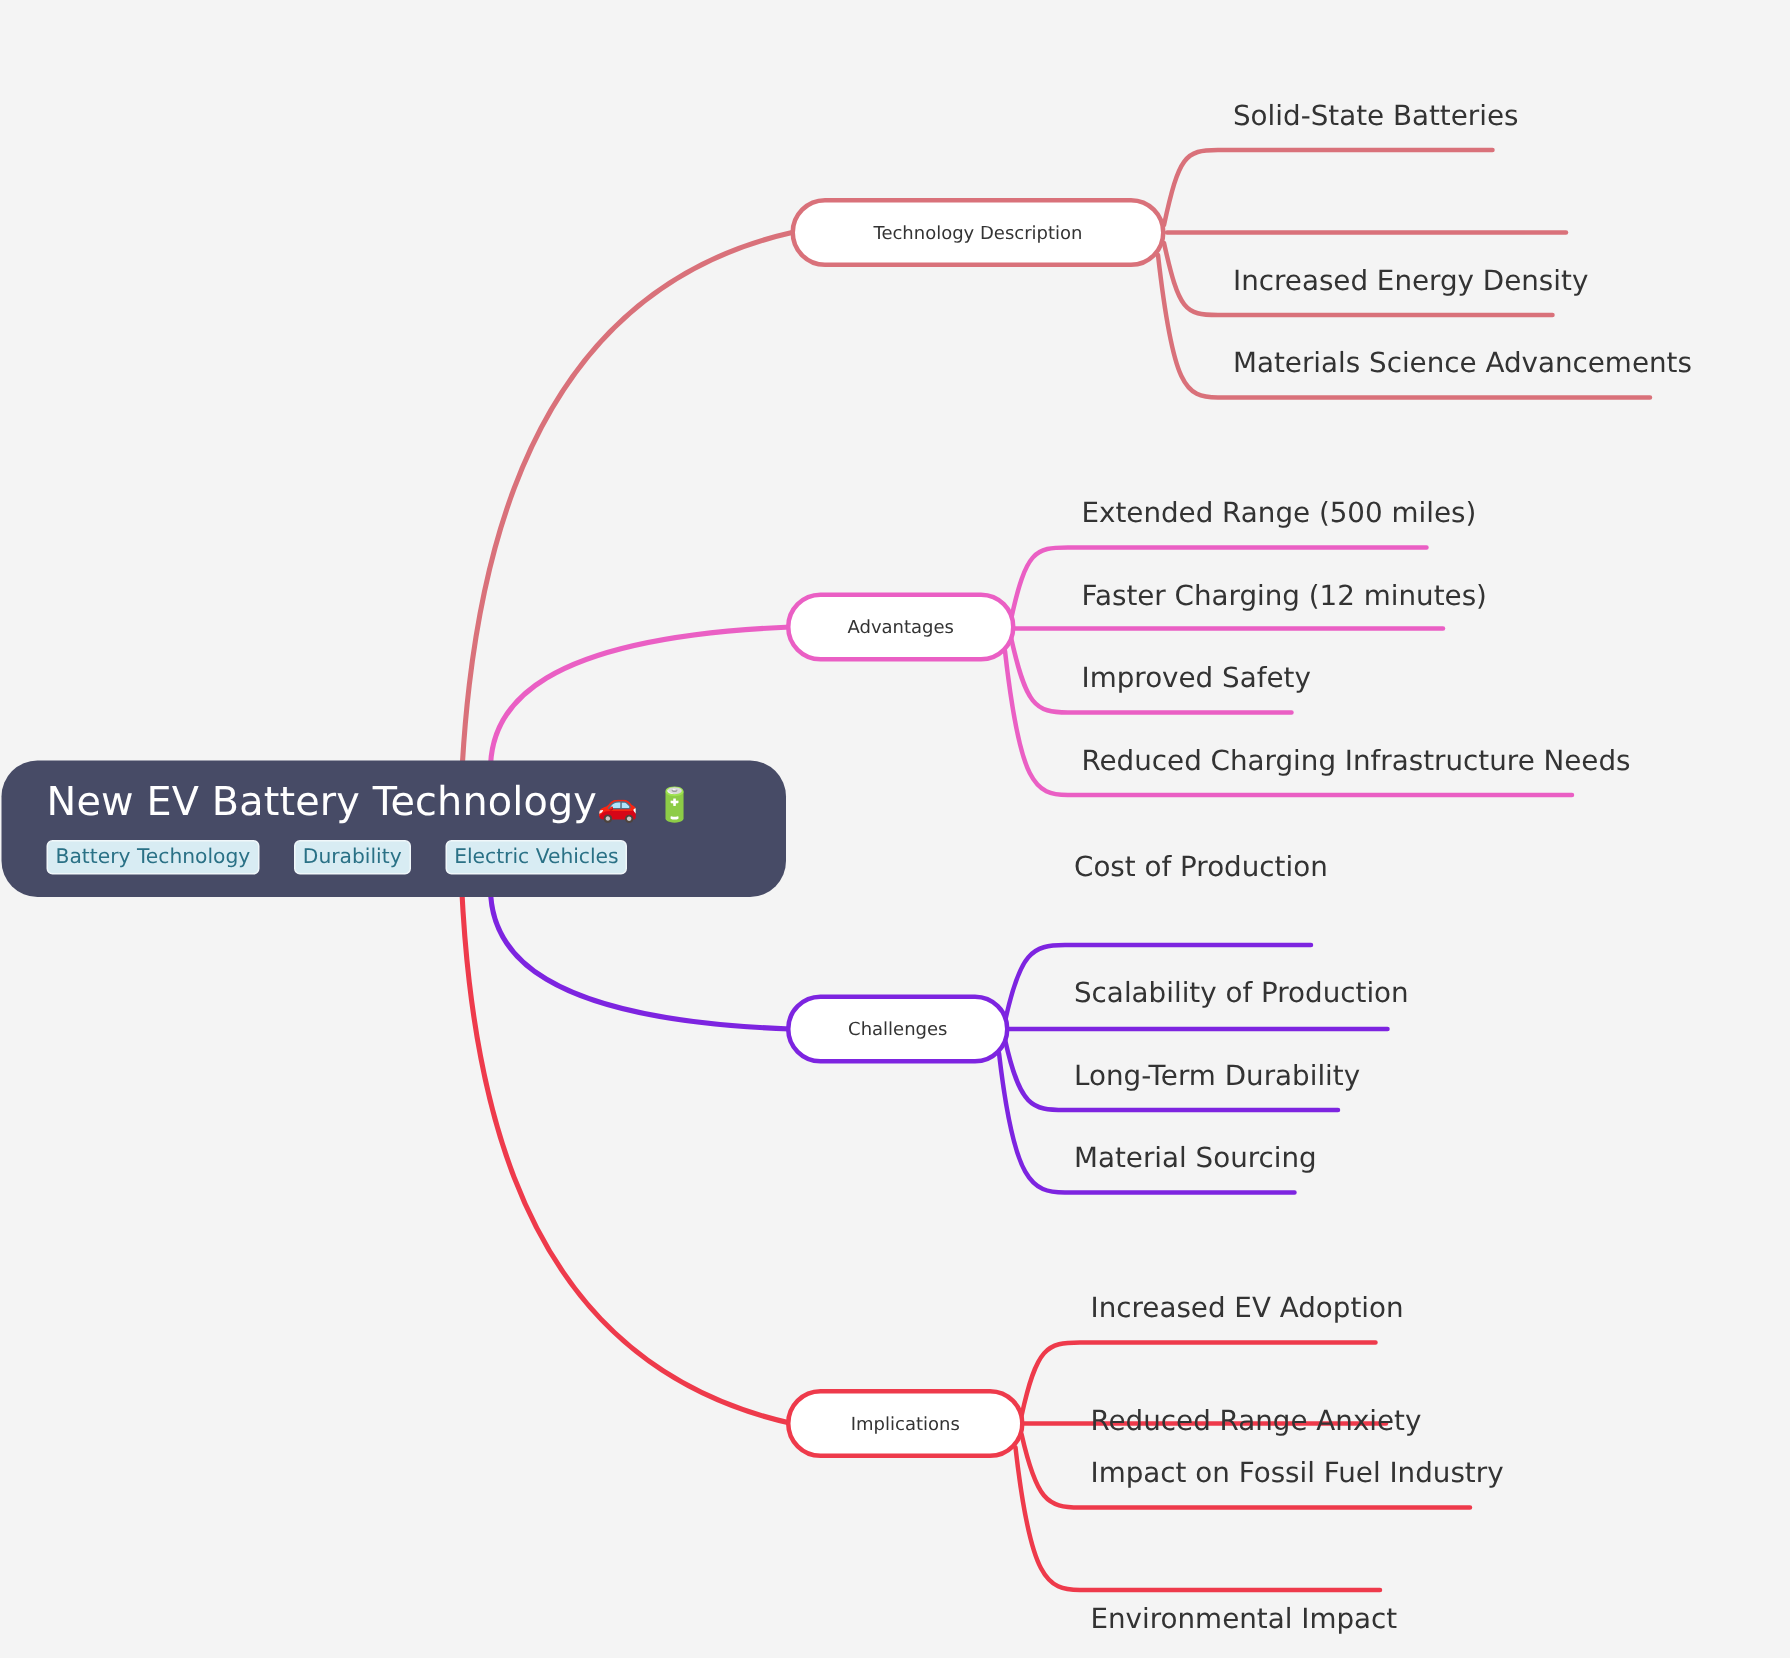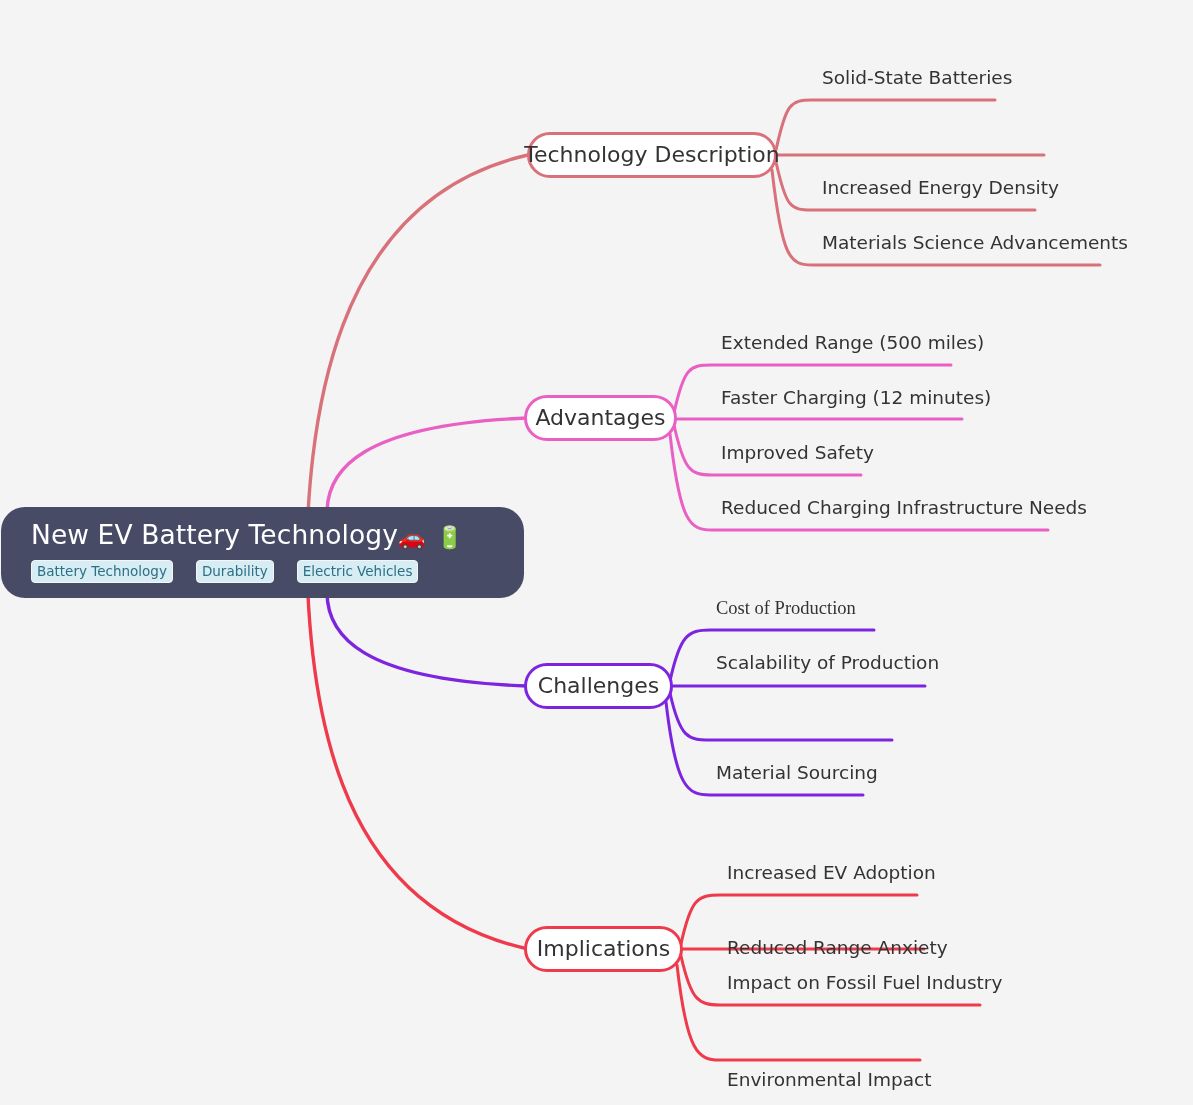--- a/index.html
+++ b/index.html
@@ -73,21 +73,21 @@
     border-radius: 999px;
     border: 3px solid #888;
     display: flex;
     align-items: center;
     justify-content: center;
     z-index: 4;
     height: 46px;
   }
   .branch-label {
     color: #333333;
-    font-size: 22px;
+    font-size: 12px;
     line-height: 20px;
     white-space: nowrap;
     padding: 0 2px;
   }
 
   
   .leaf-node {
     position: absolute;
     z-index: 3;
     white-space: nowrap;
@@ -173,26 +173,29 @@
   <div class="leaf-node" style="left:717px; top:441px;">
     <span class="leaf-label">Improved Safety</span>
   </div>
   <div class="leaf-node" style="left:717px; top:496px;">
     <span class="leaf-label">Reduced Charging Infrastructure Needs</span>
   </div>
 
   <div class="branch-node" style="left:524px; top:663px; width:149px; border-color:#7d24e0;">
     <span class="branch-label">Challenges</span>
   </div>
-  <div class="leaf-node" style="left:712px; top:596px;font-family:Liberation Serif, serif;">
+  <div class="leaf-node" style="left:712px; top:567px;">
     <span class="leaf-label">Cost of Production</span>
   </div>
   <div class="leaf-node" style="left:712px; top:651px;">
     <span class="leaf-label">Scalability of Production</span>
   </div>
+  <div class="leaf-node" style="left:712px; top:706px;">
+    <span class="leaf-label">Long-Term Durability</span>
+  </div>
   <div class="leaf-node" style="left:712px; top:761px;">
     <span class="leaf-label">Material Sourcing</span>
   </div>
 
   <div class="branch-node" style="left:524px; top:926px; width:159px; border-color:#ee3a4b;">
     <span class="branch-label">Implications</span>
   </div>
   <div class="leaf-node" style="left:723px; top:861px;">
     <span class="leaf-label">Increased EV Adoption</span>
   </div>

